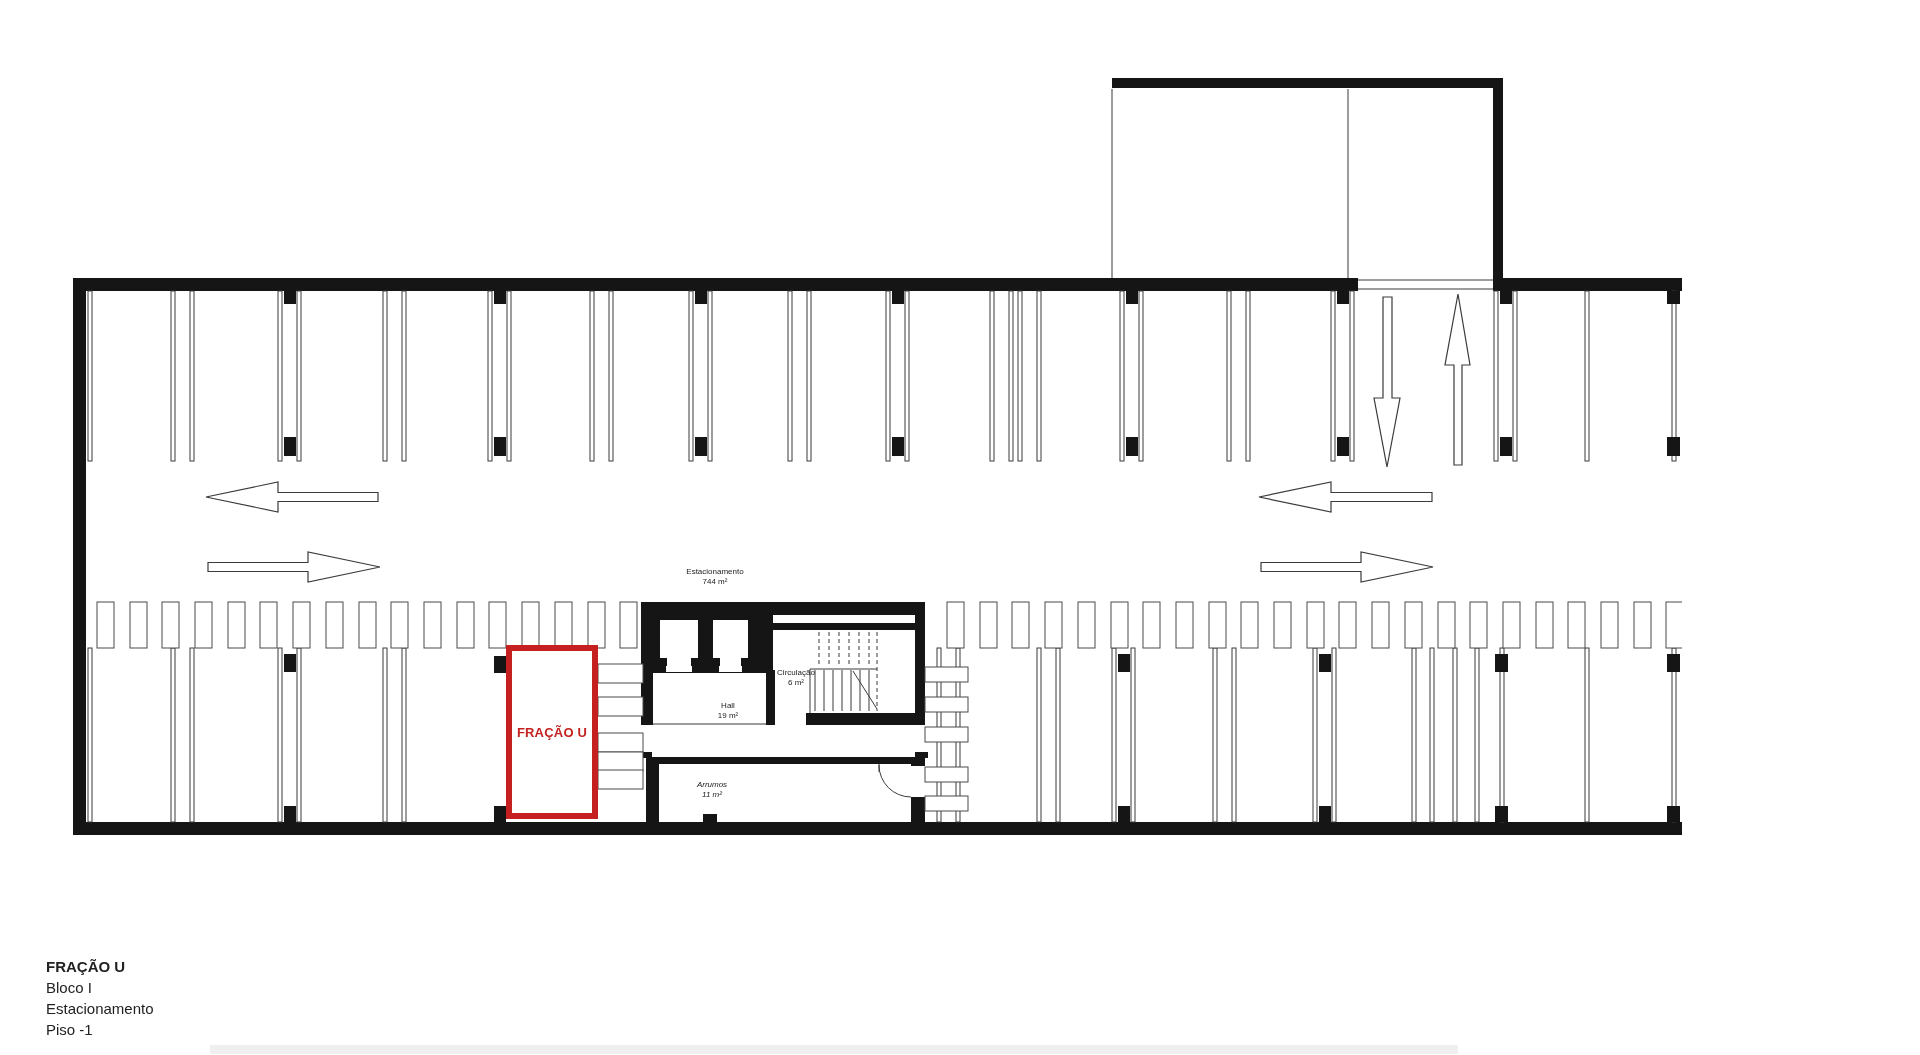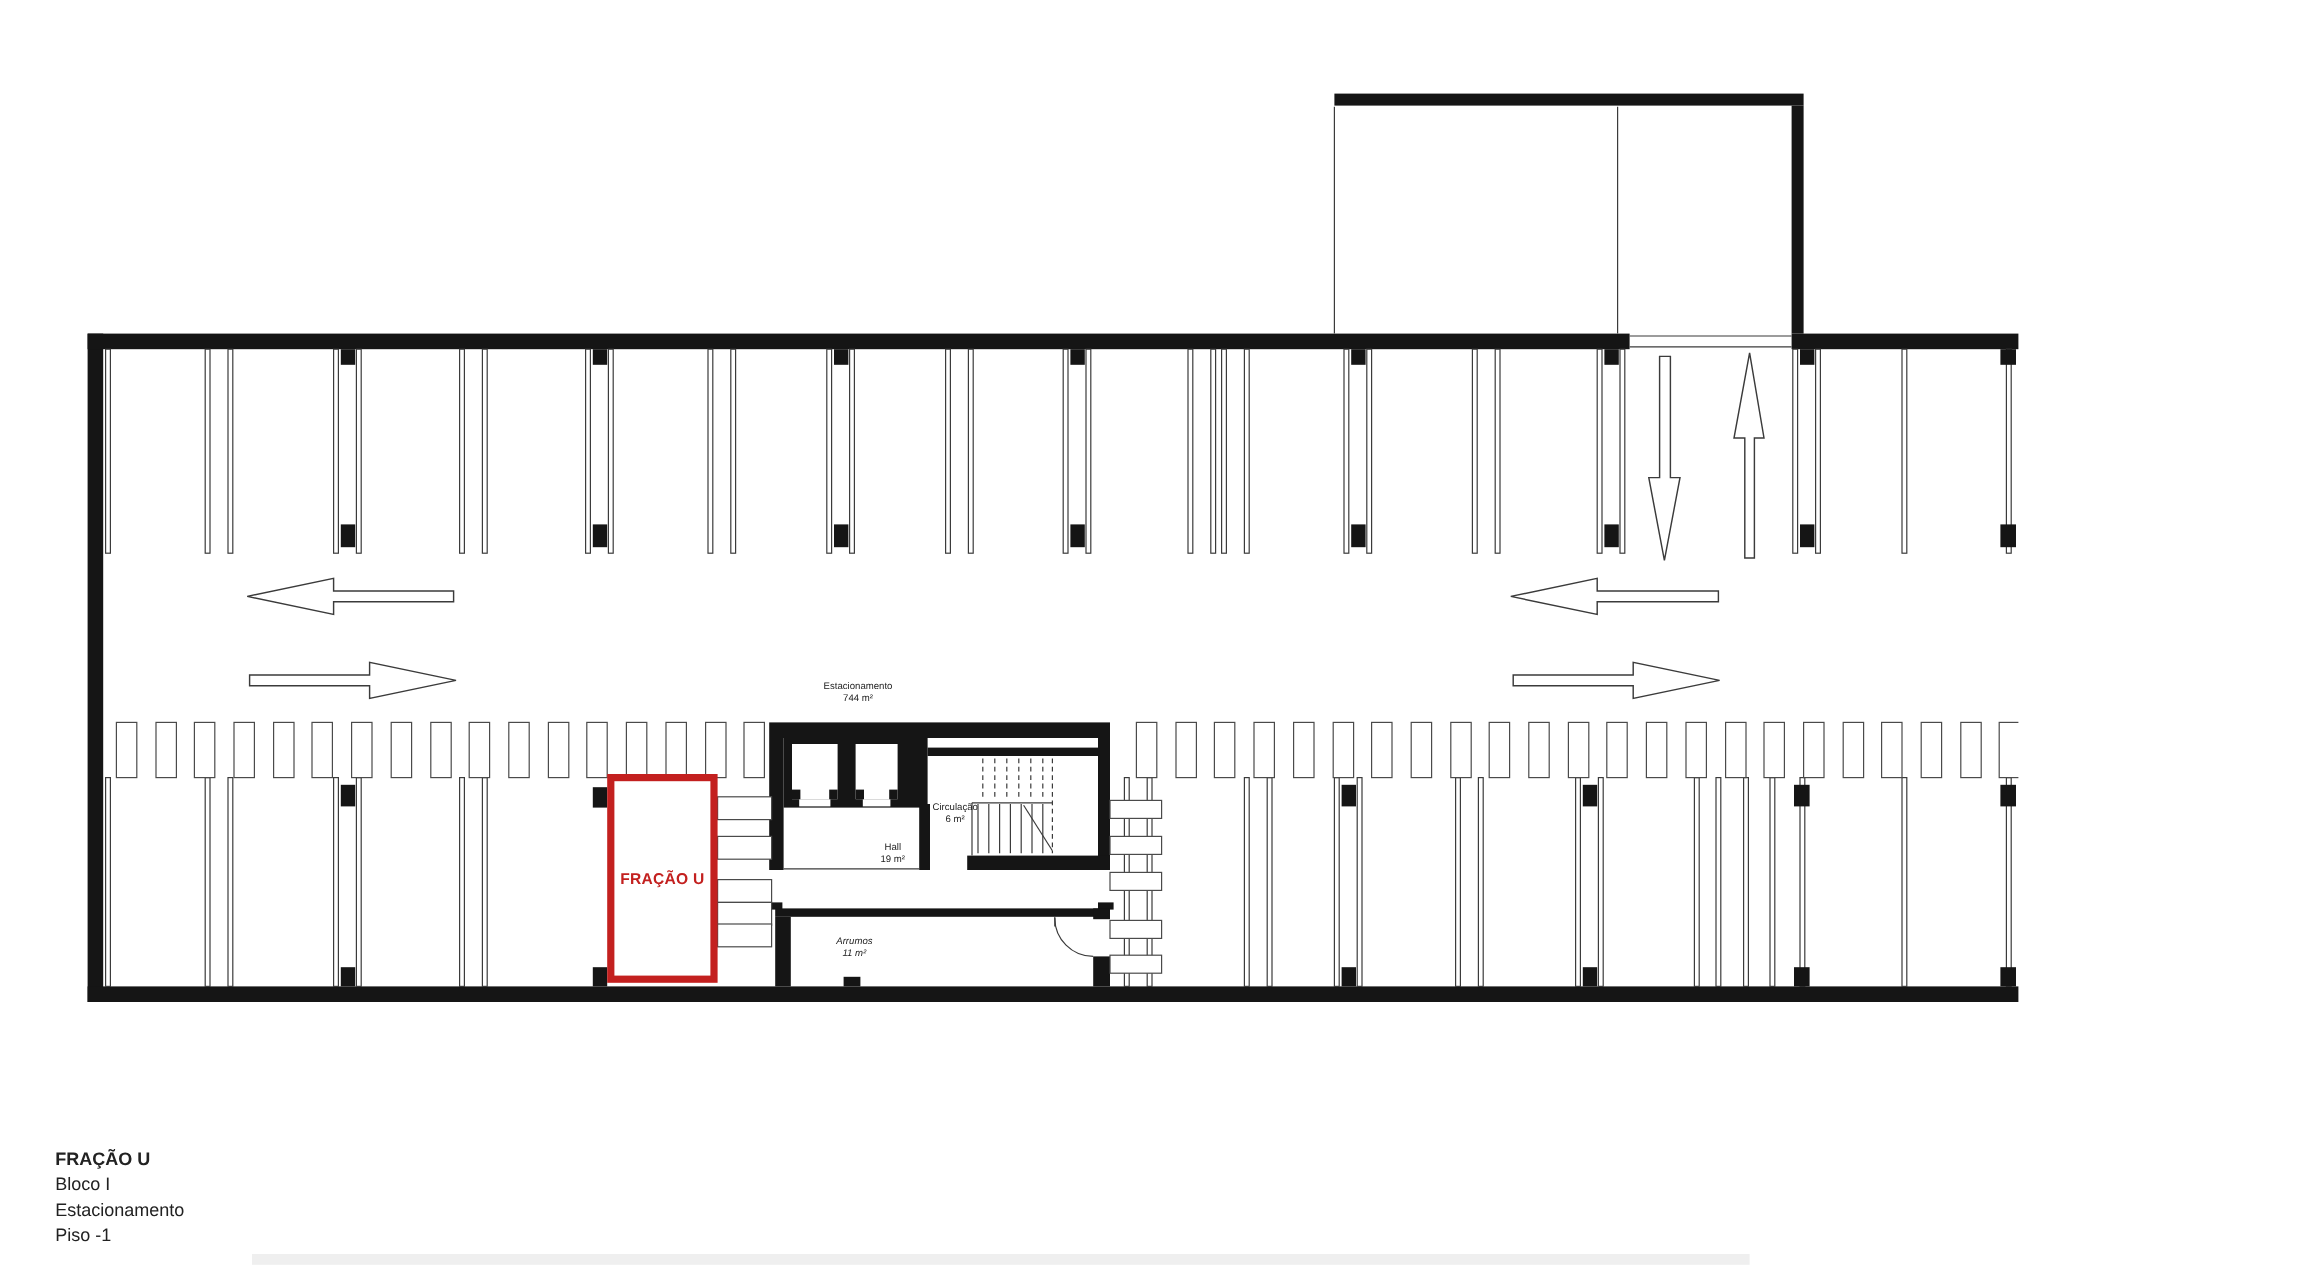--- a/index.html
+++ b/index.html
@@ -5,21 +5,21 @@
   html,body{margin:0;padding:0;background:#ffffff;}
   #canvas{
     position:relative;width:1682px;height:1055px;overflow:hidden;background:#ffffff;
     font-family:"Liberation Sans", sans-serif;
   }
   #plan-svg{position:absolute;left:0;top:0;}
   .lbl{position:absolute;text-align:center;font-size:8px;line-height:10px;color:#1c1c1c;}
   .lbl .area{display:block;}
   #lbl-est{left:645px;top:567px;width:140px;}
   #lbl-circ{left:756px;top:632px;width:80px;margin-top:36px;}
-  #lbl-hall{left:704px;top:701px;width:80px;text-align:center;}
+  #lbl-hall{left:688px;top:701px;width:80px;text-align:center;}
   #lbl-arr{left:672px;top:780px;width:80px;font-style:italic;}
   #red-box{
     position:absolute;left:506px;top:645px;width:92px;height:174px;
     border:6px solid #c3201f;box-sizing:border-box;
     display:flex;align-items:center;justify-content:center;background:transparent;
   }
   #red-box span{color:#c3201f;font-weight:bold;font-size:13px;letter-spacing:0.2px;white-space:nowrap;}
   #title-block{position:absolute;left:46px;top:956px;font-size:15px;line-height:21px;color:#222;}
   #title-block .t1{font-weight:bold;}
   #gray-bar{position:absolute;left:210px;top:1045px;width:1248px;height:9px;background:#efefef;}

